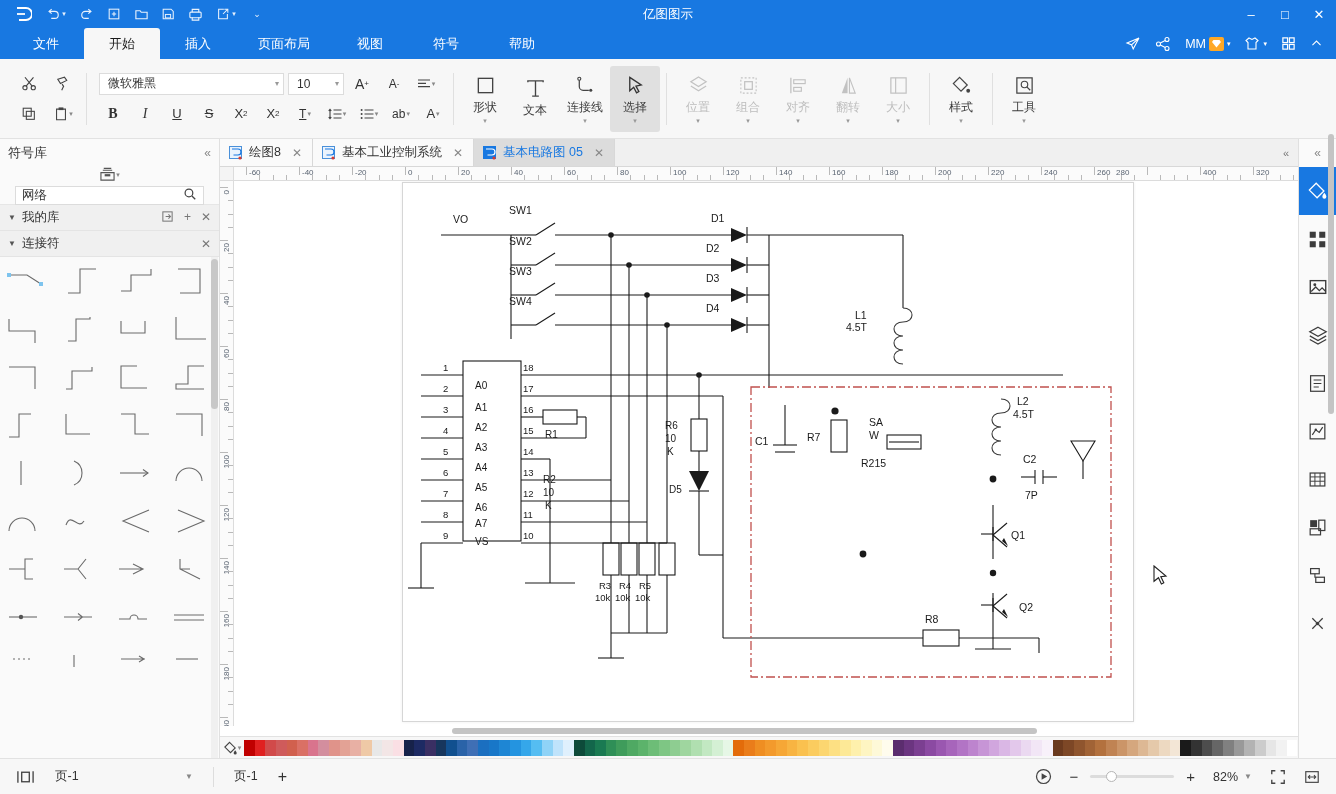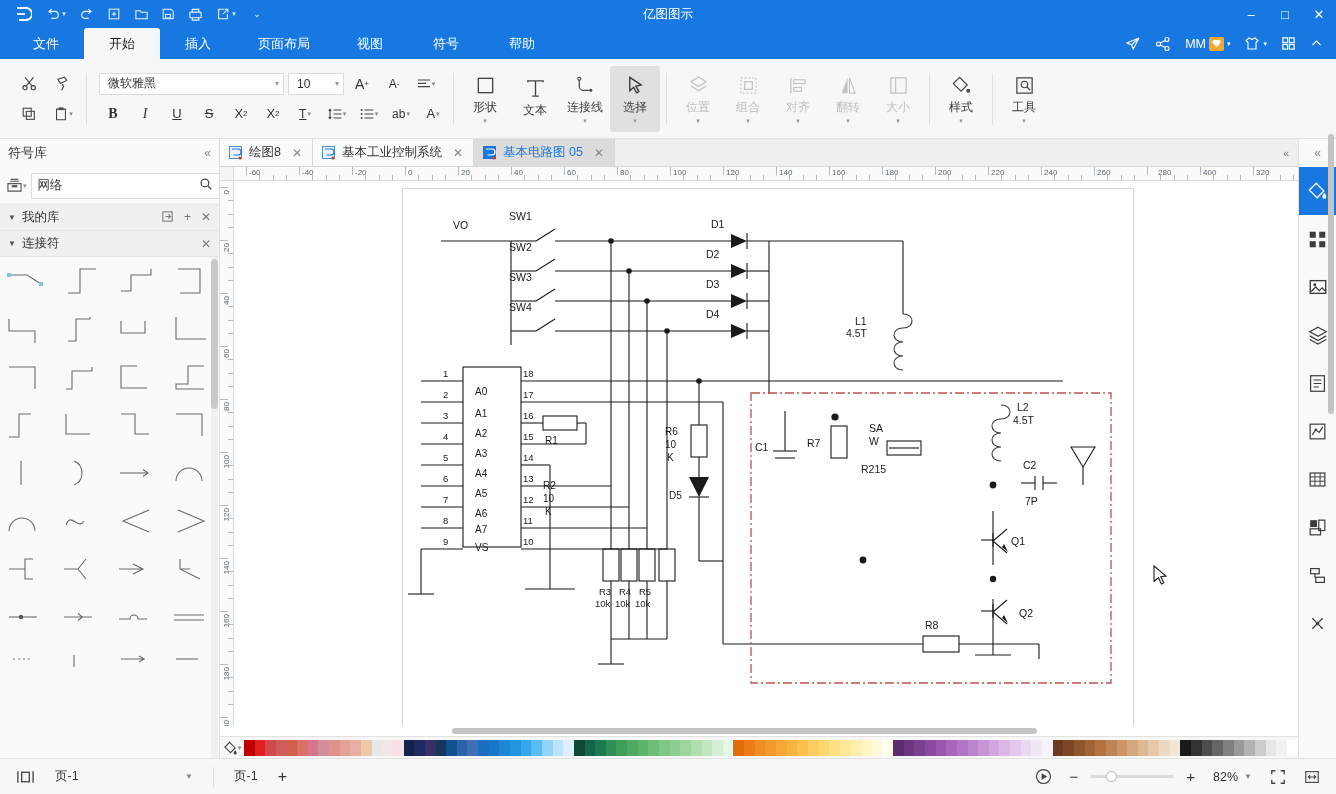--- a/index.html
+++ b/index.html
@@ -76,21 +76,21 @@
   .bigbtn .lbl { font-size:12px; }
   .bigbtn .car { font-size:7px; color:#999; line-height:4px;}
 
   
   .body { display:flex; flex:1; min-height:0; }
 
   
   .leftpanel { width:220px; background:#fafafa; border-right:1px solid #e0e0e0; display:flex; flex-direction:column; }
   .lp-head { height:28px; display:flex; align-items:center; padding:0 8px; font-size:13px; color:#333; background:#fafafa;}
   .lp-head .collapse { margin-left:auto; color:#888; font-size:12px; }
-  .lp-search { height:38px; display:flex; align-items:center; padding:0 6px; gap:4px; border-bottom:1px solid #e6e6e6;}
+  .lp-search { height:38px; display:flex; align-items:center; padding:0 6px; gap:4px; border-bottom:1px solid #e6e6e6;flex-direction:column;}
   .sbox { flex:1; height:26px; border:1px solid #dcdcdc; background:#fff; display:flex; align-items:center; padding:0 6px; }
   .sbox input { border:0; outline:0; flex:1; font-size:12.5px; font-family:inherit; color:#333; background:transparent; }
   .libbtn { width:26px;height:26px;display:flex;align-items:center;justify-content:center;color:#555;}
   .spin { display:flex; flex-direction:column; width:20px; }
   .spin div { height:13px; border:1px solid #dcdcdc; display:flex; align-items:center; justify-content:center; font-size:7px; color:#777; background:#fff;}
   .sect-head { height:26px; display:flex; align-items:center; gap:6px; padding:0 8px; font-size:12.5px; color:#333; background:#f0f0f0; border-bottom:1px solid #e4e4e4;}
   .sect-head .tri { font-size:8px; color:#555; }
   .sect-head .acts { margin-left:auto; display:flex; gap:10px; color:#777; font-size:12px;}
   .mylib-body { padding:12px; background:#fafafa; }
   .dropzone {
@@ -862,21 +862,21 @@
             <div class="tl" style="left: 810px; top: 1px;">240</div>
             <div class="tick" style="left: 820.25px; top: 8px; width: 1px; height: 5px;"></div>
             <div class="tick" style="left: 833.5px; top: 8px; width: 1px; height: 5px;"></div>
             <div class="tick" style="left: 846.75px; top: 8px; width: 1px; height: 5px;"></div>
             <div class="tick" style="left: 860px; top: 0px; width: 1px; height: 8px;"></div>
             <div class="tl" style="left: 863px; top: 1px;">260</div>
             <div class="tick" style="left: 873.25px; top: 8px; width: 1px; height: 5px;"></div>
             <div class="tick" style="left: 886.5px; top: 8px; width: 1px; height: 5px;"></div>
             <div class="tick" style="left: 899.75px; top: 8px; width: 1px; height: 5px;"></div>
             <div class="tick" style="left: 913px; top: 0px; width: 1px; height: 8px;"></div>
-            <div class="tl" style="left: 924px; top: 1px;">280</div>
+            <div class="tl" style="left: 882px; top: 1px;">280</div>
             <div class="tick" style="left: 926.25px; top: 8px; width: 1px; height: 5px;"></div>
             <div class="tick" style="left: 939.5px; top: 8px; width: 1px; height: 5px;"></div>
             <div class="tick" style="left: 952.75px; top: 8px; width: 1px; height: 5px;"></div>
             <div class="tick" style="left: 966px; top: 0px; width: 1px; height: 8px;"></div>
             <div class="tl" style="left: 969px; top: 1px;">400</div>
             <div class="tick" style="left: 979.25px; top: 8px; width: 1px; height: 5px;"></div>
             <div class="tick" style="left: 992.5px; top: 8px; width: 1px; height: 5px;"></div>
             <div class="tick" style="left: 1005.75px; top: 8px; width: 1px; height: 5px;"></div>
             <div class="tick" style="left: 1019px; top: 0px; width: 1px; height: 8px;"></div>
             <div class="tl" style="left: 1022px; top: 1px;">320</div>
@@ -935,21 +935,21 @@
             <div class="tick" style="top: 469.75px; left: 8px; height: 1px; width: 5px;"></div>
             <div class="tick" style="top: 483px; left: 0px; height: 1px; width: 8px;"></div>
             <div class="vtl" style="top: 486px; left: 2px;">180</div>
             <div class="tick" style="top: 496.25px; left: 8px; height: 1px; width: 5px;"></div>
             <div class="tick" style="top: 509.5px; left: 8px; height: 1px; width: 5px;"></div>
             <div class="tick" style="top: 522.75px; left: 8px; height: 1px; width: 5px;"></div>
             <div class="tick" style="top: 536px; left: 0px; height: 1px; width: 8px;"></div>
             <div class="vtl" style="top: 539px; left: 2px;">200</div>
           </div>
         <div class="canvasarea">
-          <div class="page" style="left:168px; top:7px; width:732px; height:540px;">
+          <div class="page" style="left:168px; top:1px; width:732px; height:540px;">
             <svg width="732" height="540" viewBox="0 0 732 540" style="position:absolute;left:0;top:0;font-family:'Liberation Sans',sans-serif;">
               <g stroke="#1a1a1a" stroke-width="1.1" fill="none">
 
                 <line x1="38" y1="52" x2="108" y2="52"></line>
                 <text x="50" y="40" fill="#1a1a1a" stroke="none" font-size="10.5">VO</text>
 
                 <line x1="108" y1="52" x2="108" y2="156"></line>
 
                 <line x1="108" y1="52" x2="133" y2="52"></line>
                 <line x1="133" y1="52" x2="152" y2="40"></line>

